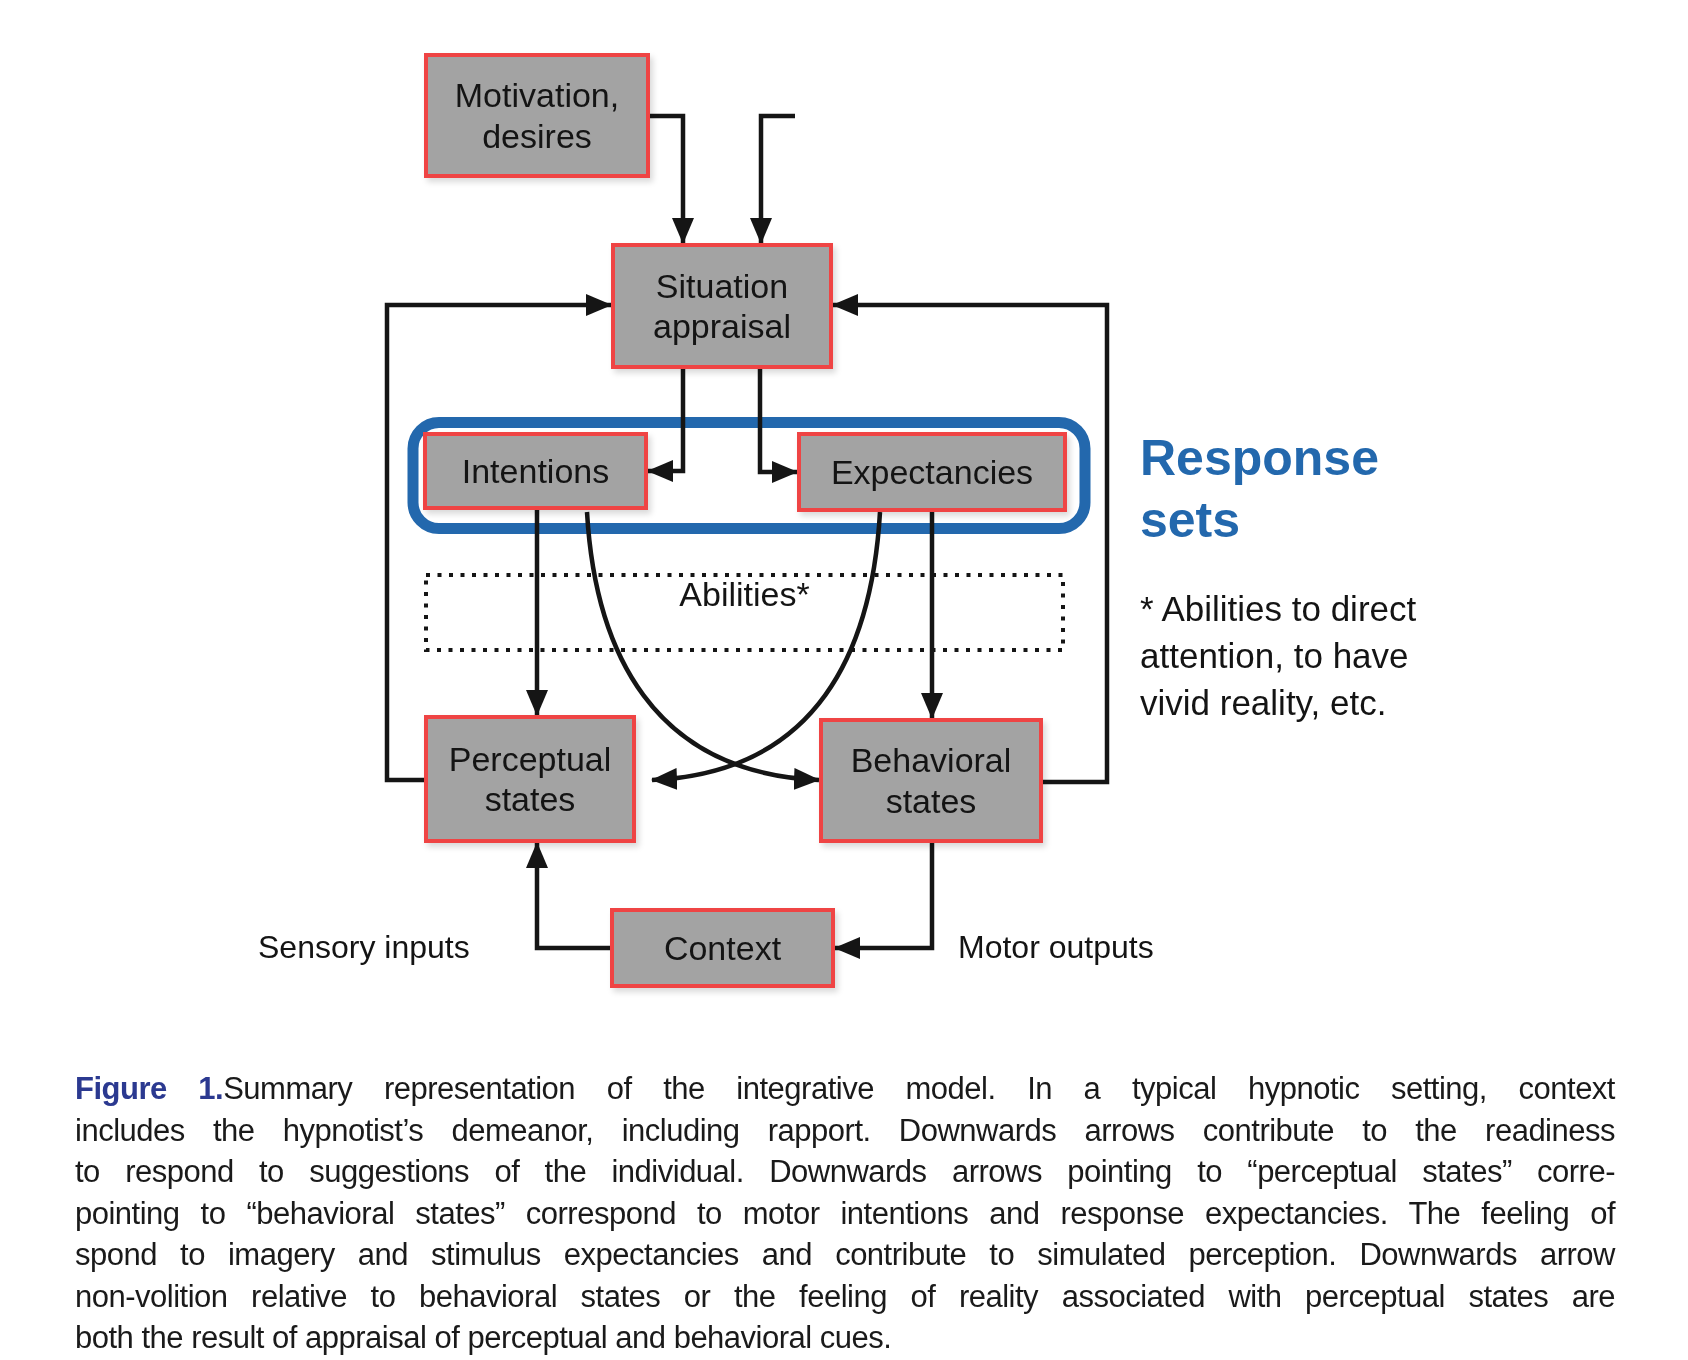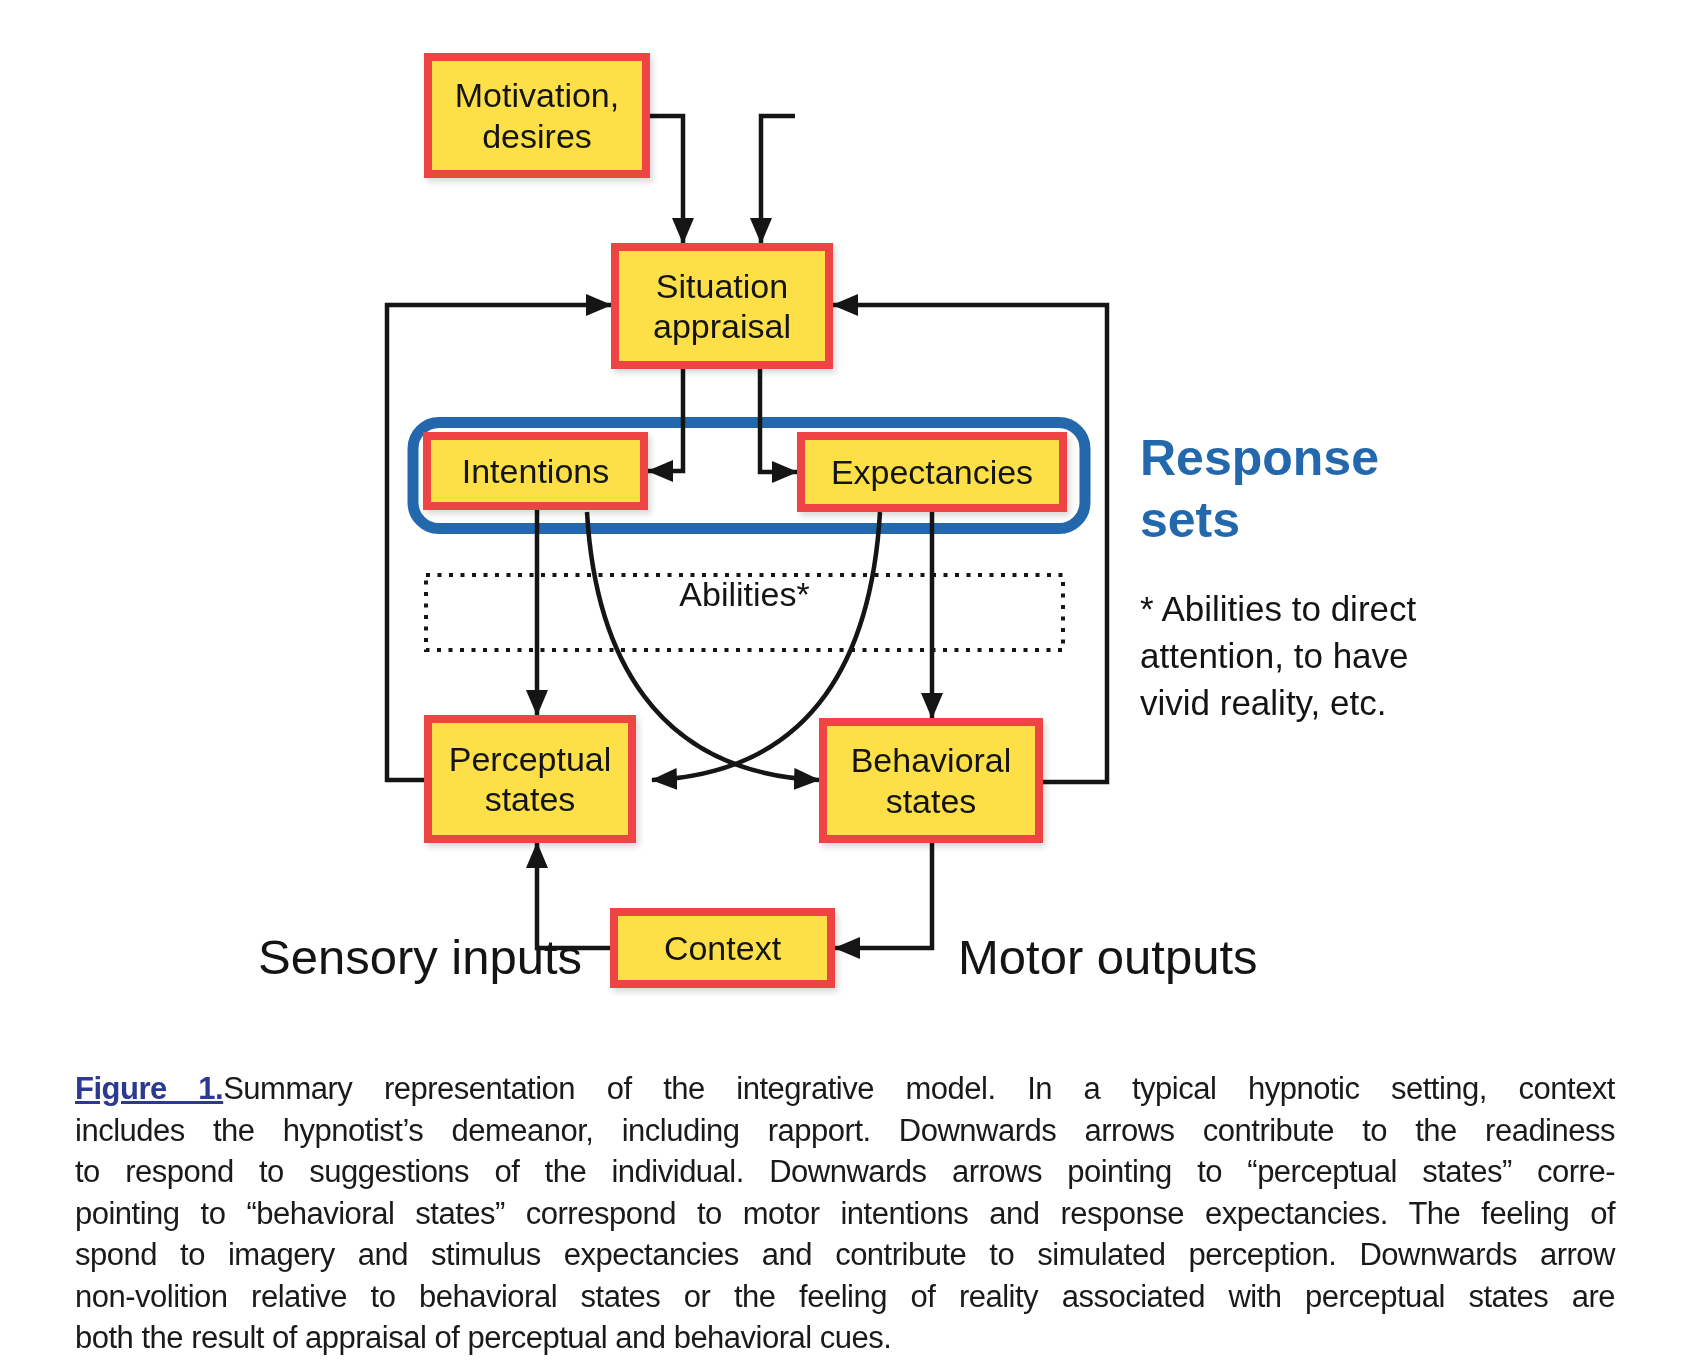--- a/index.html
+++ b/index.html
@@ -1,34 +1,34 @@
 <!DOCTYPE html>
 <html><head>
 <meta charset="utf-8">
 <style>
   html,body{margin:0;padding:0;background:#ffffff;}
   .page{position:relative;width:1688px;height:1360px;background:#ffffff;overflow:hidden;
         font-family:"Liberation Sans","DejaVu Sans",sans-serif;color:#141414;}
   .layer{position:absolute;left:0;top:0;}
-  .box{position:absolute;box-sizing:border-box;background:#fde047;border:8px solid #ef4444;
+  .box{position:absolute;box-sizing:border-box;background:#a3a3a3;border:4px solid #ef4444;
        display:flex;align-items:center;justify-content:center;text-align:center;
        font-size:34px;line-height:1.18;color:#141414;box-shadow:3px 4px 6px rgba(0,0,0,0.15);}
   .box span{white-space:pre-line;}
   .ghostbox{position:absolute;box-sizing:border-box;display:flex;justify-content:center;
        text-align:center;font-size:34px;color:#141414;background:transparent;}
-  .sidelabel{position:absolute;font-size:49px;color:#141414;white-space:nowrap;}
+  .sidelabel{position:absolute;font-size:32px;color:#141414;white-space:nowrap;}
   .response-sets{position:absolute;left:1140px;top:428px;font-size:50px;font-weight:bold;
        line-height:1.23;white-space:pre-line;}
   .abilities-note{position:absolute;left:1140px;top:585px;font-size:35px;line-height:47px;
        color:#141414;white-space:pre-line;}
   .caption{position:absolute;left:75px;top:1068px;width:1540px;font-size:31px;
        letter-spacing:-0.5px;line-height:41.5px;color:#1a1a1a;}
   .cap-line{text-align:justify;text-align-last:justify;}
   .cap-line.last{text-align:center;text-align-last:left;}
-  .fig-label{font-weight:bold;margin-right:0;text-decoration:underline;}
+  .fig-label{font-weight:bold;margin-right:0;}
 </style>
 </head>
 <body>
 
 <div class="page">
 
   <svg class="layer" width="1688" height="1360" viewBox="0 0 1688 1360">
     <defs>
       <marker id="ah" markerUnits="userSpaceOnUse" markerWidth="26" markerHeight="22" viewBox="0 0 26 22" refX="25" refY="11" orient="auto">
         <path d="M0,0 L26,11 L0,22 Z" fill="#151515"></path>

